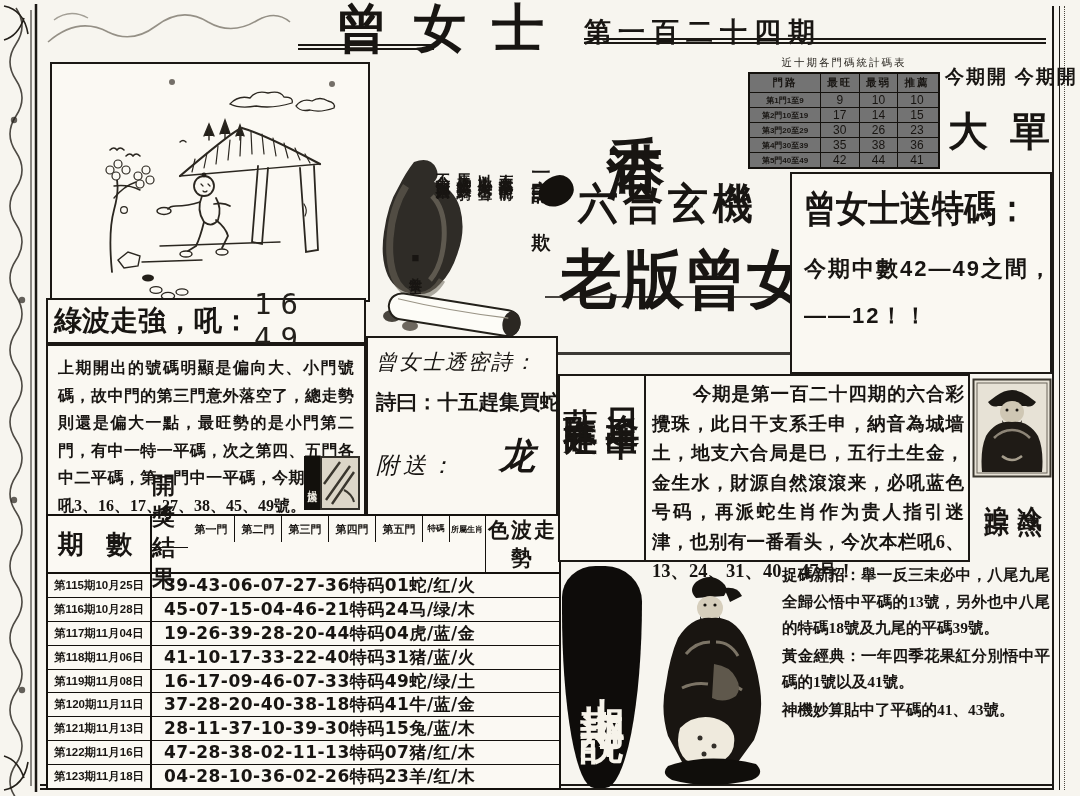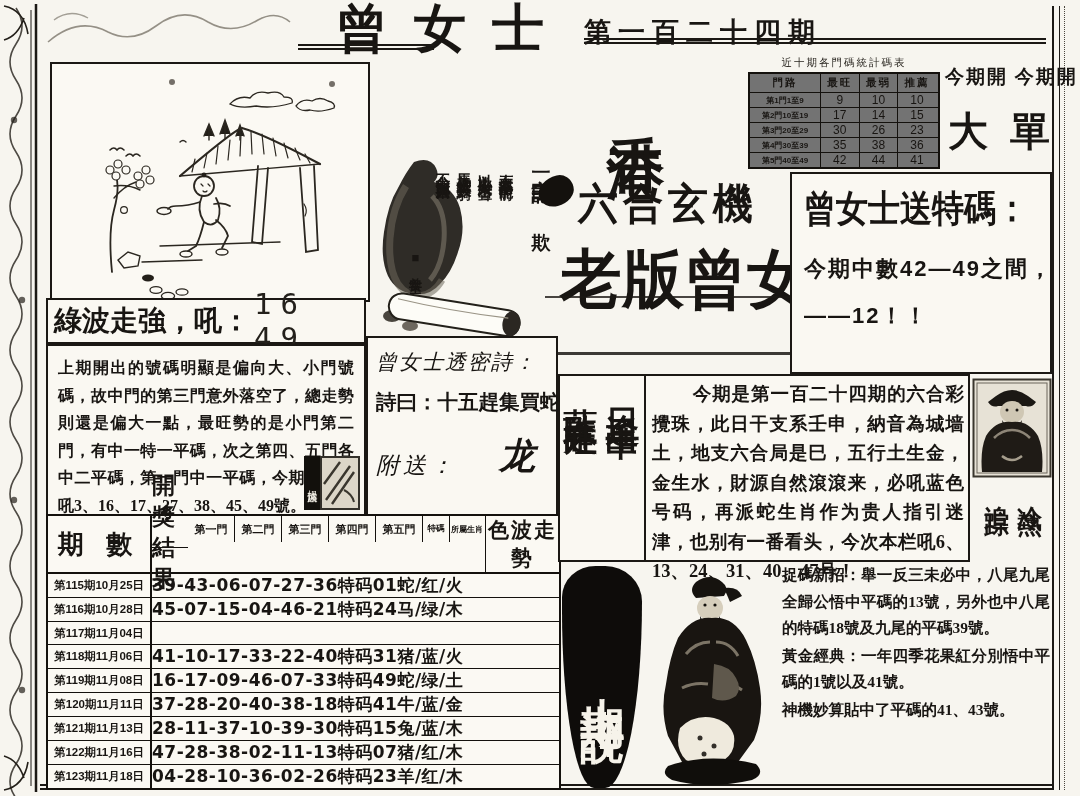--- a/index.html
+++ b/index.html
@@ -68,21 +68,21 @@
   .rt-head { display:flex; height:60px; border-bottom:2px solid #14110d; }
   .rt-period-h { width:104px; border-right:2px solid #14110d; font-size:26px; font-weight:900; letter-spacing:8px; }
   .rt-mid { width:296px; display:flex; }
   .rt-result-h { height:32px; border-bottom:1.5px solid #14110d; font-size:23px; font-weight:900; letter-spacing:13px; }
   .rt-sub { display:flex; height:26px; }
   .rt-sub > div { border-right:1.5px solid #14110d; display:flex; align-items:center; justify-content:center; font-weight:700; white-space:nowrap; }
   .rt-wave-h { flex:1; border-left:0.5px solid #14110d; font-size:21px; font-weight:900; letter-spacing:2px;margin-left:37px; }
   .rt-row { display:flex; height:23.9px; border-bottom:1px solid #14110d; align-items:stretch; }
   .rt-row:last-child { border-bottom:none; }
   .rt-period { width:104px; border-right:2px solid #14110d; font-size:11.5px; font-weight:700; display:flex; align-items:center; justify-content:center; white-space:nowrap; font-family:"Liberation Sans",sans-serif; }
-  .rt-result { flex:1; display:flex; align-items:center; padding-left:0; font-size:17px; font-weight:700; font-family:"DejaVu Sans","Liberation Sans",sans-serif; letter-spacing:0.5px; white-space:nowrap; }
+  .rt-result { flex:1; display:flex; align-items:center; padding-left:12px; font-size:17px; font-weight:700; font-family:"DejaVu Sans","Liberation Sans",sans-serif; letter-spacing:0.5px; white-space:nowrap; }
 
   
   .blue-verts { writing-mode:vertical-rl; text-orientation:upright; font-size:34px; font-weight:900; line-height:42px; letter-spacing:6px; padding-top:5px; }
   .blue-par { font-size:18.5px; font-weight:600; line-height:29.5px; text-indent:2.2em; text-align:justify; }
   .tracker { writing-mode:vertical-rl; text-orientation:upright; font-size:25px; font-weight:900; line-height:33px; letter-spacing:4px; }
 
   
   .rev-blob { background:#0e0c0a; border-radius:42% 46% 46% 40% / 14% 16% 84% 80%; }
   .rev-title { writing-mode:vertical-rl; text-orientation:upright; color:#f6f3ea; font-size:44px; font-weight:900; letter-spacing:7px; line-height:1; }
   .rev-line { font-size:15.5px; font-weight:700; line-height:26.5px; text-align:justify; margin-bottom:1px; }
@@ -310,20 +310,21 @@
     <div class="rt-row">
         <div class="rt-period">第115期10月25日</div>
         <div class="rt-result">39-43-06-07-27-36特码01蛇/红/火</div>
       </div>
     <div class="rt-row">
         <div class="rt-period">第116期10月28日</div>
         <div class="rt-result">45-07-15-04-46-21特码24马/绿/木</div>
       </div>
     <div class="rt-row">
         <div class="rt-period">第117期11月04日</div>
+        <div class="rt-result">19-26-39-28-20-44特码04虎/蓝/金</div>
       </div>
     <div class="rt-row">
         <div class="rt-period">第118期11月06日</div>
         <div class="rt-result">41-10-17-33-22-40特码31猪/蓝/火</div>
       </div>
     <div class="rt-row">
         <div class="rt-period">第119期11月08日</div>
         <div class="rt-result">16-17-09-46-07-33特码49蛇/绿/土</div>
       </div>
     <div class="rt-row">

